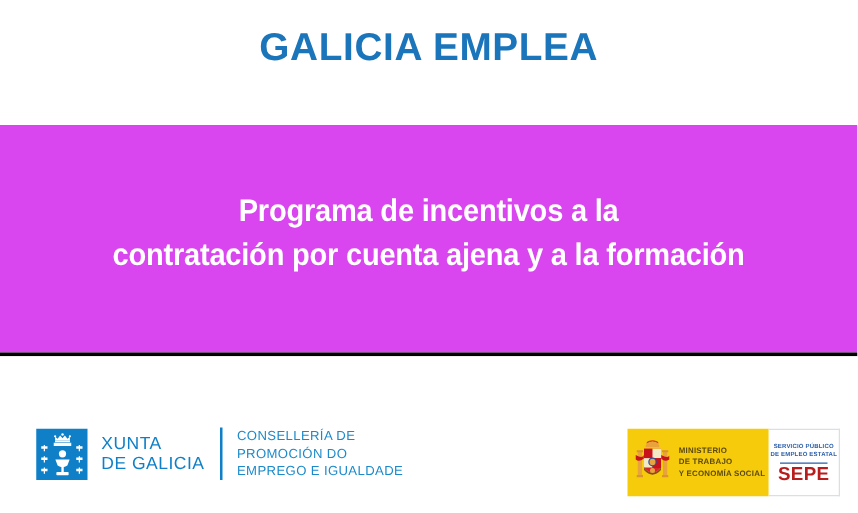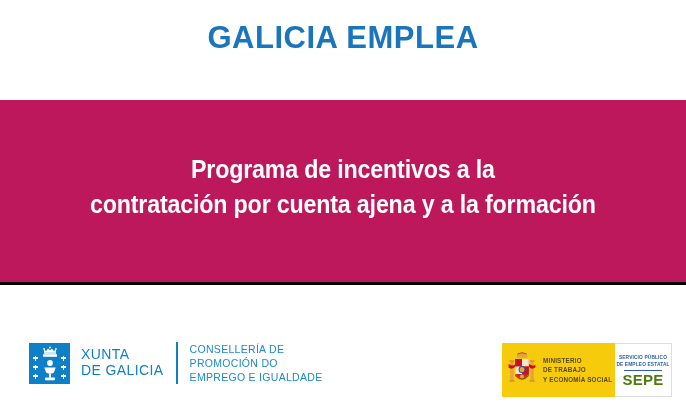--- a/index.html
+++ b/index.html
@@ -39,21 +39,21 @@
     padding-bottom: 2px;
   }
 
   
   .banner {
     position: absolute;
     top: 100px;
     left: 0;
     width: 686px;
     height: 182px;
-    background: #be185d;
+    background: #d946ef;
     display: flex;
     align-items: center;
     justify-content: center;
     box-sizing: border-box;
   }
   .banner-rule {
     position: absolute;
     top: 282px;
     left: 0;
     width: 686px;
@@ -209,21 +209,21 @@
     text-align: center;
     white-space: pre-line;
   }
   .sepe-rule {
     width: 38px;
     height: 1px;
     background: #2B5EA8;
     margin: 1.5px 0 0.5px;
   }
   .sepe-word {
-    color: #4d7c0f;
+    color: #b91c1c;
     font-family: "Liberation Sans", sans-serif;
     font-size: 15px;
     font-weight: bold;
     letter-spacing: 0.3px;
     line-height: 1.05;
   }
 </style>
 </head>
 <body>
 

